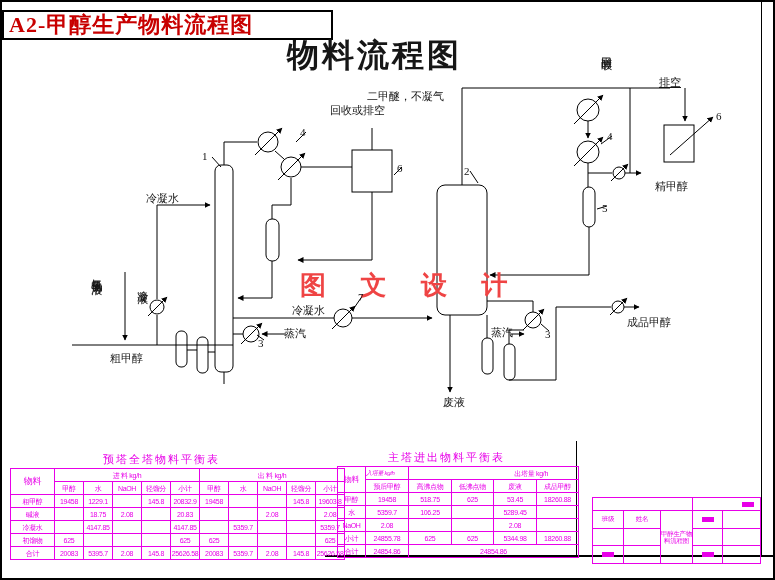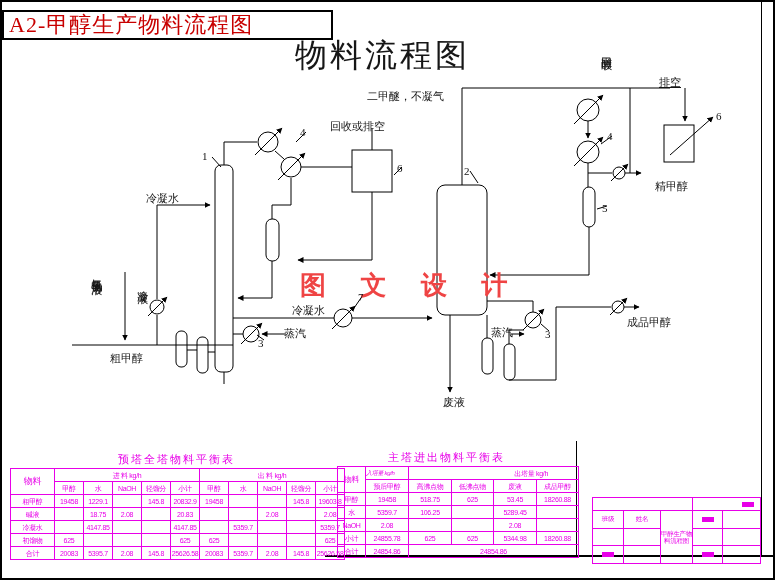--- a/index.html
+++ b/index.html
@@ -5,24 +5,24 @@
   html,body{margin:0;padding:0;background:#888;}
   .page{position:relative;width:775px;height:580px;background:#fff;overflow:hidden;
         font-family:"Liberation Sans",sans-serif;}
   .outer-frame{position:absolute;left:0;top:0;width:771px;height:576px;border:2px solid #000;pointer-events:none;}
   .vline-inner{position:absolute;left:761px;top:2px;width:1px;height:554px;background:#000;}
   .vline-short{position:absolute;left:576px;top:441px;width:1px;height:115px;background:#000;}
   .hline-inner{position:absolute;left:325px;top:555px;width:448px;height:2px;background:#000;}
 
   .corner-box{position:absolute;left:2px;top:10px;width:331px;height:30px;border:2px solid #000;
               display:flex;align-items:center;padding-left:5px;box-sizing:border-box;background:#fff;}
-  .corner-text{font-family:"Liberation Serif",serif;font-weight:normal;font-size:22px;color:#c80000;
+  .corner-text{font-family:"Liberation Serif",serif;font-weight:bold;font-size:22px;color:#c80000;
                letter-spacing:1px;white-space:nowrap;}
   .main-title{position:absolute;left:287px;top:34px;font-family:"Liberation Serif",serif;
-              font-size:32px;color:#161616;letter-spacing:3px;font-weight:400;white-space:nowrap;margin-left:8px;}
+              font-size:32px;color:#161616;letter-spacing:3px;font-weight:700;white-space:nowrap;}
   .watermark{position:absolute;left:300px;top:268px;font-family:"Liberation Serif",serif;
              font-size:26px;font-weight:bold;color:#ef4444;letter-spacing:14px;white-space:nowrap;}
   .caption{position:absolute;left:100px;top:424px;font-family:"Liberation Serif",serif;
            font-size:13.5px;color:#141414;white-space:nowrap;}
 
   .diagram-label{position:absolute;font-family:"Liberation Serif",serif;font-size:11px;color:#141414;
                  white-space:nowrap;line-height:1.15;}
   .diagram-label.vertical{writing-mode:vertical-rl;text-orientation:upright;letter-spacing:1px;}
   .equip-num{position:absolute;font-family:"Liberation Serif",serif;font-size:11px;color:#141414;}
 
@@ -147,42 +147,42 @@
   </div>
   <div class="main-title">物料流程图</div>
   <div class="watermark">图 文 设 计</div>
 
   <div id="labels-layer">
       <div class="diagram-label" style="left: 146px; top: 192px;">冷凝水</div>
       <div class="diagram-label vertical" style="left: 90px; top: 270px;">氢氧化钠溶液</div>
       <div class="diagram-label vertical" style="left: 136px; top: 282px;">冷凝液</div>
       <div class="diagram-label" style="left: 110px; top: 352px;">粗甲醇</div>
       <div class="diagram-label" style="left: 330px; top: 90px; margin-left: 37px;">二甲醚，不凝气</div>
-      <div class="diagram-label" style="left: 330px; top: 104px; margin-top: 16px;">回收或排空</div>
+      <div class="diagram-label" style="left: 330px; top: 104px;">回收或排空</div>
       <div class="diagram-label" style="left: 292px; top: 304px;">冷凝水</div>
       <div class="diagram-label" style="left: 284px; top: 327px;">蒸汽</div>
       <div class="diagram-label" style="left: 491px; top: 326px;">蒸汽</div>
       <div class="diagram-label" style="left: 443px; top: 396px;">废液</div>
       <div class="diagram-label vertical" style="left: 600px; top: 48px;">甲醇回收</div>
       <div class="diagram-label" style="left: 659px; top: 76px; text-decoration: underline;">排空</div>
       <div class="diagram-label" style="left: 655px; top: 180px;">精甲醇</div>
       <div class="diagram-label" style="left: 627px; top: 316px;">成品甲醇</div>
       <div class="equip-num" style="left: 202px; top: 150px;">1</div>
       <div class="equip-num" style="left: 464px; top: 165px;">2</div>
       <div class="equip-num" style="left: 258px; top: 337px;">3</div>
       <div class="equip-num" style="left: 545px; top: 328px;">3</div>
       <div class="equip-num" style="left: 300px; top: 126px;">4</div>
       <div class="equip-num" style="left: 607px; top: 130px;">4</div>
       <div class="equip-num" style="left: 602px; top: 202px;">5</div>
       <div class="equip-num" style="left: 397px; top: 162px;">6</div>
       <div class="equip-num" style="left: 716px; top: 110px;">6</div>
       <div class="equip-num" style="left: 358px; top: 291px;">7</div>
     </div>
 
-  <div class="ttl" style="left:118px;top:452px;">预塔全塔物料平衡表</div>
+  <div class="ttl" style="left:103px;top:452px;">预塔全塔物料平衡表</div>
   <table class="btable" id="left-table">
     <colgroup>
       <col style="width:44px">
         <col style="width:29px">
         <col style="width:29px">
         <col style="width:29px">
       <col style="width:29px">
         <col style="width:29px">
         <col style="width:29px">
         <col style="width:29px">

